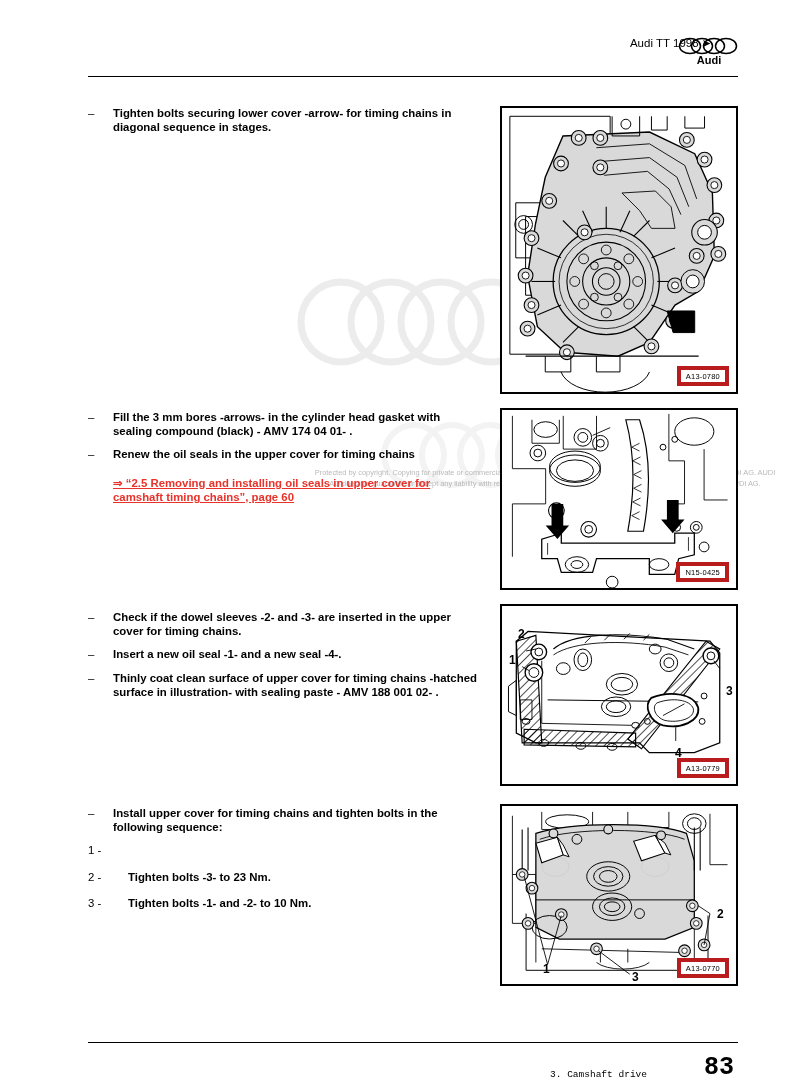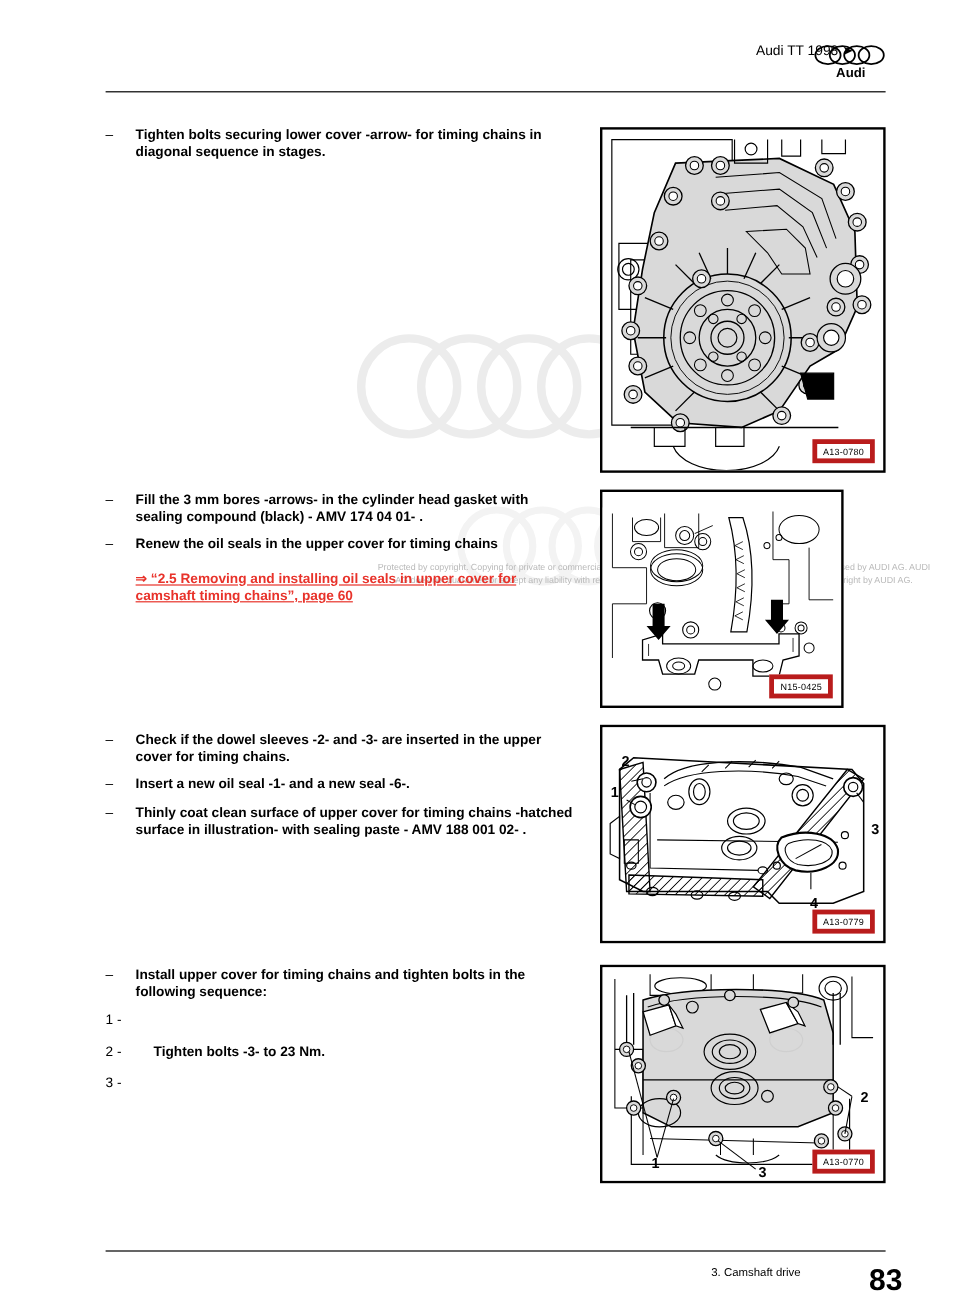--- a/index.html
+++ b/index.html
@@ -78,26 +78,27 @@
     position: absolute;
     left: 88px;
     top: 1042px;
     width: 650px;
     height: 0;
     border-top: 1.6px solid #000;
     z-index: 5;
   }
   #footer-text {
     position: absolute;
-    right: 42px;
+    right: 60px;
     top: 1055px;
     z-index: 5;
     display: flex;
-    align-items: flex-start;
+    align-items: flex-end;
     gap: 9px;
+    font-family: Liberation Mono, monospace;
   }
   #footer-chapter {
     font-size: 9.5px;
   }
   #footer-pageno {
     font-size: 25px;
     font-weight: bold;
     line-height: 25px;
     margin-left: 48px;
   }
@@ -234,21 +235,21 @@
   </div>
 </div>
 
 <div class="text-block" style="top:610px">
   <div class="bullet-row">
     <span class="bullet-mark">–</span>
     <span class="bullet-body">Check if the dowel sleeves -2- and -3- are inserted in the upper cover for timing chains.</span>
   </div>
   <div class="bullet-row">
     <span class="bullet-mark">–</span>
-    <span class="bullet-body">Insert a new oil seal -1- and a new seal -6-.</span>
+    <span class="bullet-body">Insert a new oil seal -1- and a new seal -4-.</span>
   </div>
   <div class="bullet-row">
     <span class="bullet-mark">–</span>
     <span class="bullet-body">Thinly coat clean surface of upper cover for timing chains -hatched surface in illustration- with sealing paste - AMV 188 001 02- .</span>
   </div>
 </div>
 
 <div class="text-block" style="top:806px">
   <div class="bullet-row">
     <span class="bullet-mark">–</span>
@@ -256,20 +257,21 @@
   </div>
   <div class="bullet-row" style="margin-bottom:12px">
     <span class="bullet-mark num">1 -</span>
   </div>
   <div class="bullet-row" style="margin-bottom:12px">
     <span class="bullet-mark num">2 -</span>
     <span class="bullet-body">Tighten bolts -3- to 23 Nm.</span>
   </div>
   <div class="bullet-row">
     <span class="bullet-mark num">3 -</span>
+    <span class="bullet-body">Tighten bolts -1- and -2- to 10 Nm.</span>
   </div>
 </div>
 
 <div class="figure" style="left:500px; top:106px; width:238px; height:288px">
   <svg class="fig-svg" viewBox="0 0 238 288">
     <g stroke="#000" fill="none" stroke-width="1">
 
       <path d="M2 2 L2 286 L236 286 L236 2 Z" fill="#fff" stroke="none"></path>
       <path d="M8 8 L8 250 L60 250 L60 190 L24 190 L24 110 L62 110 L62 60 L110 60 L110 8 Z" fill="#fff"></path>
       <path d="M14 96 L60 96 L60 152 L14 152 Z"></path>
@@ -380,21 +382,21 @@
       <path d="M152 8 L152 22 L168 22 L168 8" stroke-width="1"></path>
       <path d="M186 8 L186 20 L206 20 L206 8" stroke-width="1"></path>
       <circle cx="126" cy="16" r="5"></circle>
     </g>
 
     <path d="M168 206 L196 206 L196 228 L174 228 Z" fill="#000" stroke="#000"></path>
   </svg>
   <div class="fig-id">A13-0780</div>
 </div>
 
-<div class="figure" style="left:500px; top:408px; width:203px; height:182px">
+<div class="figure" style="left:500px; top:408px; width:238px; height:182px">
   <svg class="fig-svg" viewBox="0 0 238 182">
     <g stroke="#000" fill="none" stroke-width="1">
       <rect x="0" y="0" width="238" height="182" fill="#fff" stroke="none"></rect>
 
       <path d="M4 4 L4 178 L234 178 L234 4 Z" fill="#fff" stroke="none"></path>
       <path d="M10 6 L10 60 L44 60 L44 96 L10 96 L10 150" stroke-width=".9"></path>
       <path d="M30 10 L30 34 L58 34 L58 10" stroke-width=".9"></path>
       <ellipse cx="44" cy="20" rx="12" ry="8"></ellipse>
       <circle cx="36" cy="44" r="8"></circle>
         <circle cx="36" cy="44" r="4"></circle>

